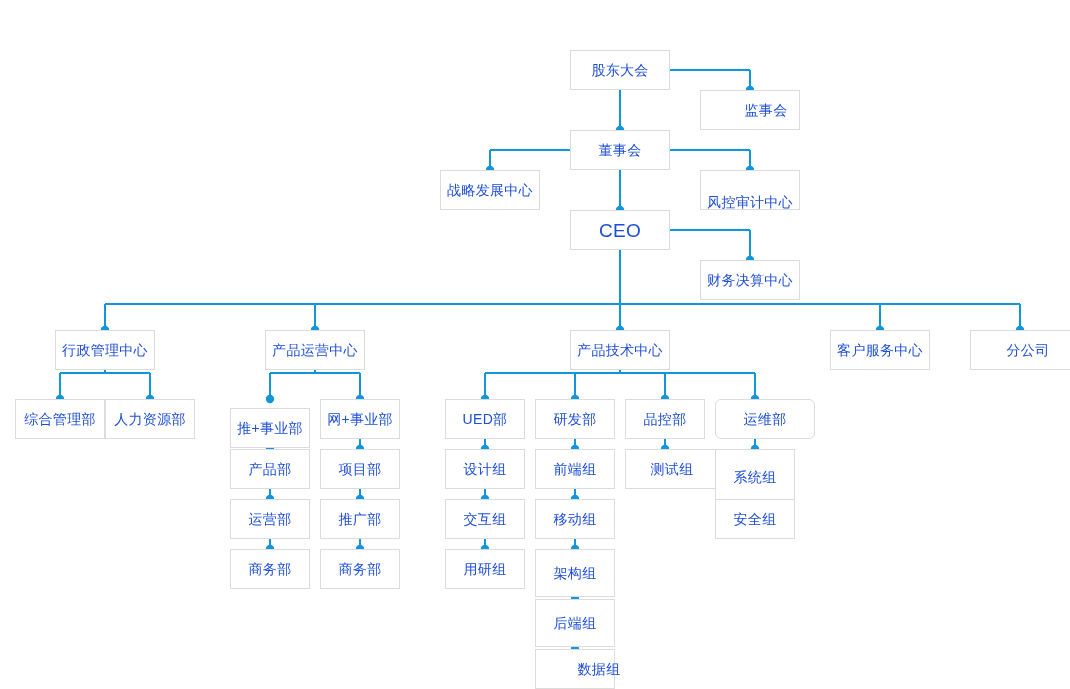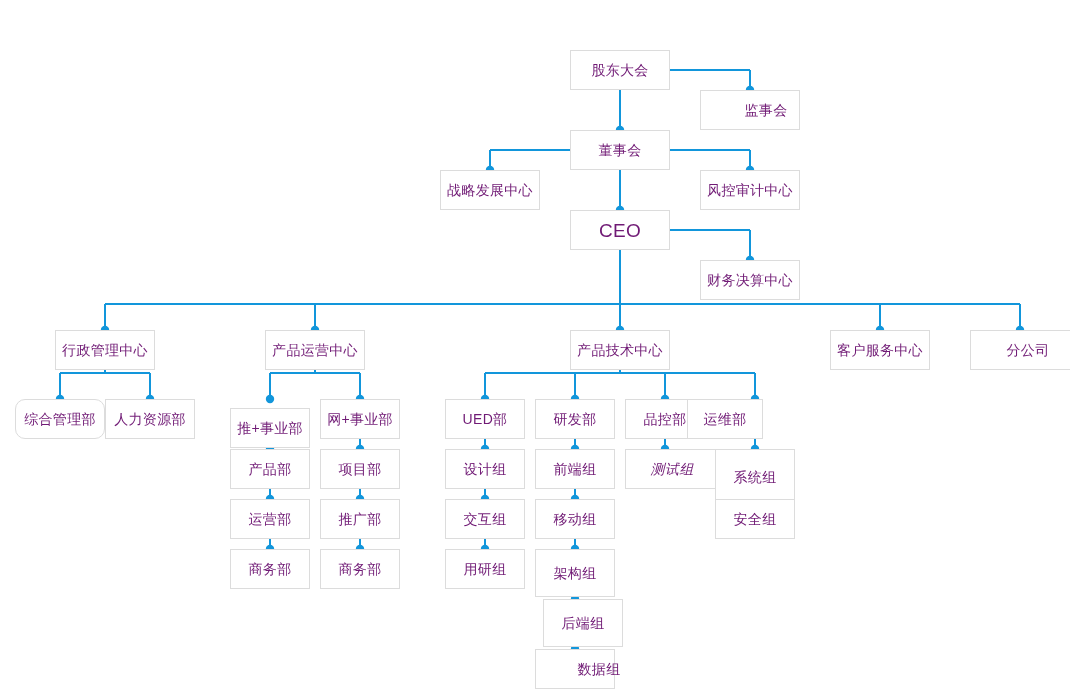--- a/index.html
+++ b/index.html
@@ -23,21 +23,21 @@
     top: 0;
     width: 1070px;
     height: 689px;
     pointer-events: none;
   }
   .node {
     position: absolute;
     box-sizing: border-box;
     border: 1px solid #dcdcdc;
     background: #ffffff;
-    color: #701a75;
+    color: #1d4ed8;
     display: flex;
     align-items: center;
     justify-content: center;
     font-size: 14px;
     line-height: 1;
     letter-spacing: 0.3px;
     white-space: nowrap;
   }
   .node.latin {
     font-size: 19px;
@@ -139,21 +139,21 @@
       </div>
       <div class="node" style="left: 700px; top: 90px; width: 100px; height: 40px; padding-left: 32px;">
         <span>监事会</span>
       </div>
       <div class="node" style="left: 570px; top: 130px; width: 100px; height: 40px;">
         <span>董事会</span>
       </div>
       <div class="node" style="left: 440px; top: 170px; width: 100px; height: 40px;">
         <span>战略发展中心</span>
       </div>
-      <div class="node" style="left: 700px; top: 170px; width: 100px; height: 40px;">
+      <div class="node" style="left: 700px; top: 170px; width: 100px; height: 40px; align-items: flex-end;">
         <span>风控审计中心</span>
       </div>
       <div class="node latin" style="left: 570px; top: 210px; width: 100px; height: 40px;">
         <span>CEO</span>
       </div>
       <div class="node" style="left: 700px; top: 260px; width: 100px; height: 40px;">
         <span>财务决算中心</span>
       </div>
       <div class="node" style="left: 55px; top: 330px; width: 100px; height: 40px;">
         <span>行政管理中心</span>
@@ -163,21 +163,21 @@
       </div>
       <div class="node" style="left: 570px; top: 330px; width: 100px; height: 40px;">
         <span>产品技术中心</span>
       </div>
       <div class="node" style="left: 830px; top: 330px; width: 100px; height: 40px;">
         <span>客户服务中心</span>
       </div>
       <div class="node" style="left: 970px; top: 330px; width: 116px; height: 40px;">
         <span>分公司</span>
       </div>
-      <div class="node" style="left: 15px; top: 399px; width: 90px; height: 40px; border-radius: 10px;">
+      <div class="node" style="left: 15px; top: 399px; width: 90px; height: 40px;">
         <span>综合管理部</span>
       </div>
       <div class="node" style="left: 105px; top: 399px; width: 90px; height: 40px;">
         <span>人力资源部</span>
       </div>
       <div class="node" style="left: 230px; top: 408px; width: 80px; height: 40px;">
         <span>推+事业部</span>
       </div>
       <div class="node" style="left: 320px; top: 399px; width: 80px; height: 40px;">
         <span>网+事业部</span>
@@ -202,50 +202,50 @@
       </div>
       <div class="node" style="left: 445px; top: 399px; width: 80px; height: 40px;">
         <span>UED部</span>
       </div>
       <div class="node" style="left: 535px; top: 399px; width: 80px; height: 40px;">
         <span>研发部</span>
       </div>
       <div class="node" style="left: 625px; top: 399px; width: 80px; height: 40px;">
         <span>品控部</span>
       </div>
-      <div class="node" style="left: 687px; top: 399px; width: 76px; height: 40px;">
+      <div class="node" style="left: 715px; top: 399px; width: 100px; height: 40px; border-radius: 6px;">
         <span>运维部</span>
       </div>
       <div class="node" style="left: 445px; top: 449px; width: 80px; height: 40px;">
         <span>设计组</span>
       </div>
       <div class="node" style="left: 535px; top: 449px; width: 80px; height: 40px; align-items: center;">
         <span>前端组</span>
       </div>
-      <div class="node" style="left: 625px; top: 449px; width: 94px; height: 40px; font-style: italic;">
+      <div class="node" style="left: 625px; top: 449px; width: 94px; height: 40px;">
         <span>测试组</span>
       </div>
       <div class="node" style="left: 715px; top: 449px; width: 80px; height: 56px;">
         <span>系统组</span>
       </div>
       <div class="node" style="left: 445px; top: 499px; width: 80px; height: 40px;">
         <span>交互组</span>
       </div>
       <div class="node" style="left: 535px; top: 499px; width: 80px; height: 40px;">
         <span>移动组</span>
       </div>
       <div class="node" style="left: 715px; top: 499px; width: 80px; height: 40px;">
         <span>安全组</span>
       </div>
       <div class="node" style="left: 445px; top: 549px; width: 80px; height: 40px; justify-content: center;">
         <span>用研组</span>
       </div>
       <div class="node" style="left: 535px; top: 549px; width: 80px; height: 48px;">
         <span>架构组</span>
       </div>
-      <div class="node" style="left: 535px; top: 599px; width: 80px; height: 48px; margin-left: 8px;">
+      <div class="node" style="left: 535px; top: 599px; width: 80px; height: 48px;">
         <span>后端组</span>
       </div>
       <div class="node" style="left: 535px; top: 649px; width: 80px; height: 40px; padding-left: 48px;">
         <span>数据组</span>
       </div>
     </div>
 </div>
 
 </body></html>

